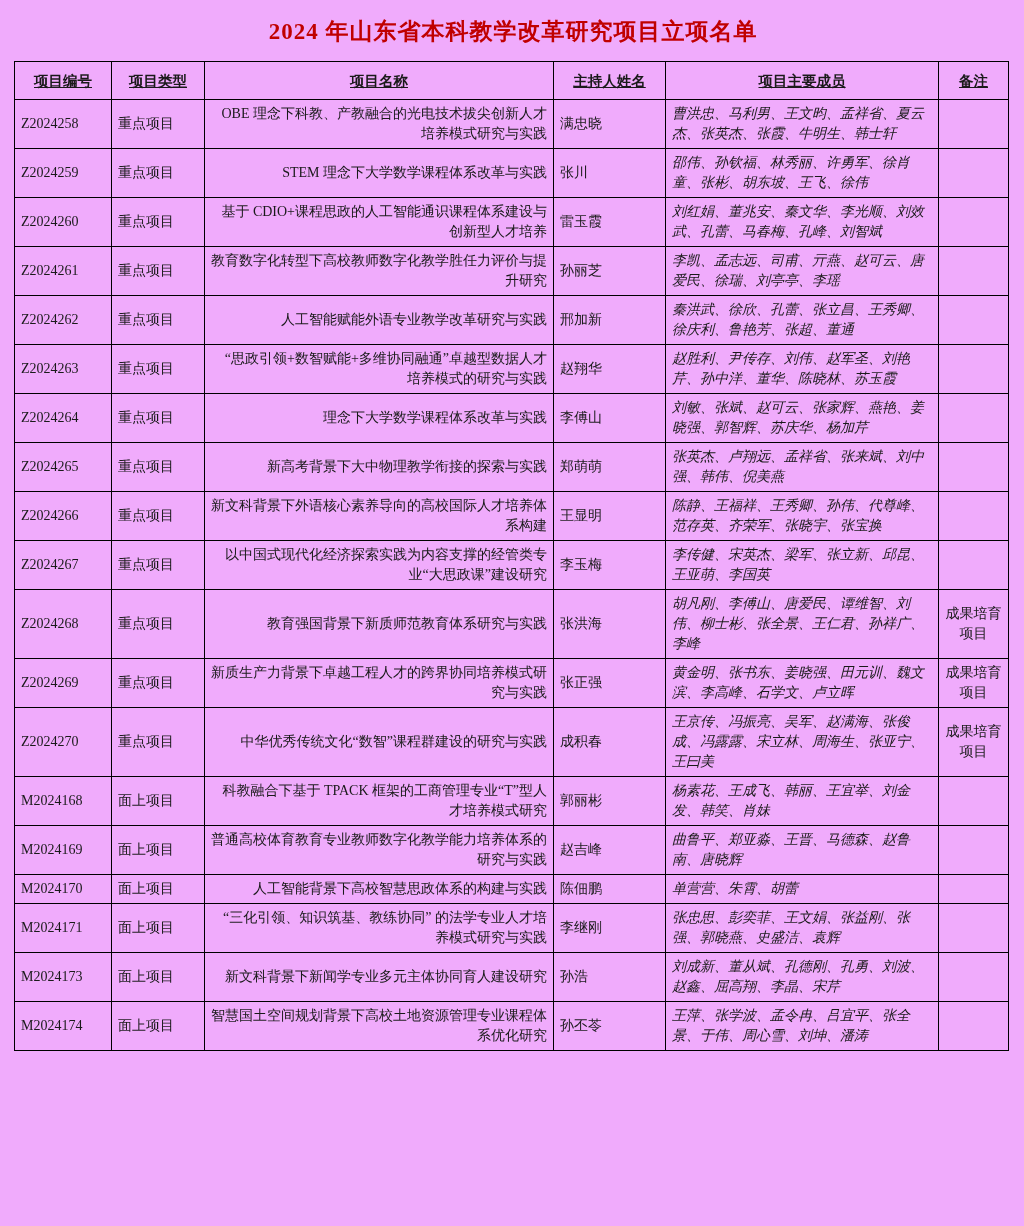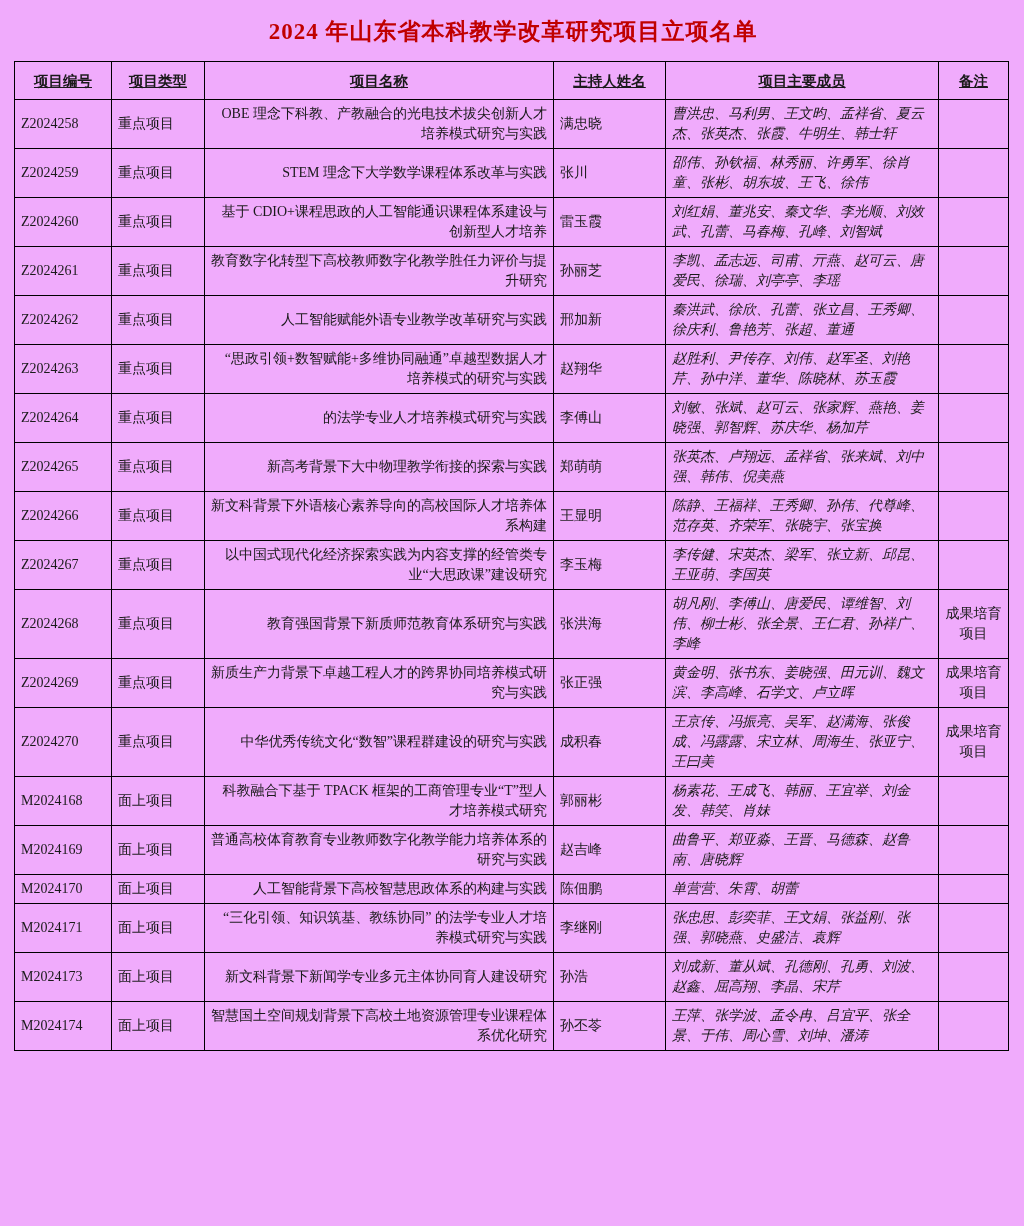--- a/index.html
+++ b/index.html
@@ -130,21 +130,21 @@
           <td class="cell-code">Z2024263</td>
           <td class="cell-type">重点项目</td>
           <td class="cell-title">“思政引领+数智赋能+多维协同融通”卓越型数据人才培养模式的研究与实践</td>
           <td class="cell-leader">赵翔华</td>
           <td class="cell-members">赵胜利、尹传存、刘伟、赵军圣、刘艳芹、孙中洋、董华、陈晓林、苏玉霞</td>
           <td class="cell-note"></td>
         </tr>
         <tr>
           <td class="cell-code">Z2024264</td>
           <td class="cell-type">重点项目</td>
-          <td class="cell-title">的法学专业人才培养模式研究与实践</td>
+          <td class="cell-title">理念下大学数学课程体系改革与实践</td>
           <td class="cell-leader">李傅山</td>
           <td class="cell-members">刘敏、张斌、赵可云、张家辉、燕艳、姜晓强、郭智辉、苏庆华、杨加芹</td>
           <td class="cell-note"></td>
         </tr>
         <tr>
           <td class="cell-code">Z2024265</td>
           <td class="cell-type">重点项目</td>
           <td class="cell-title">新高考背景下大中物理教学衔接的探索与实践</td>
           <td class="cell-leader">郑萌萌</td>
           <td class="cell-members">张英杰、卢翔远、孟祥省、张来斌、刘中强、韩伟、倪美燕</td>

